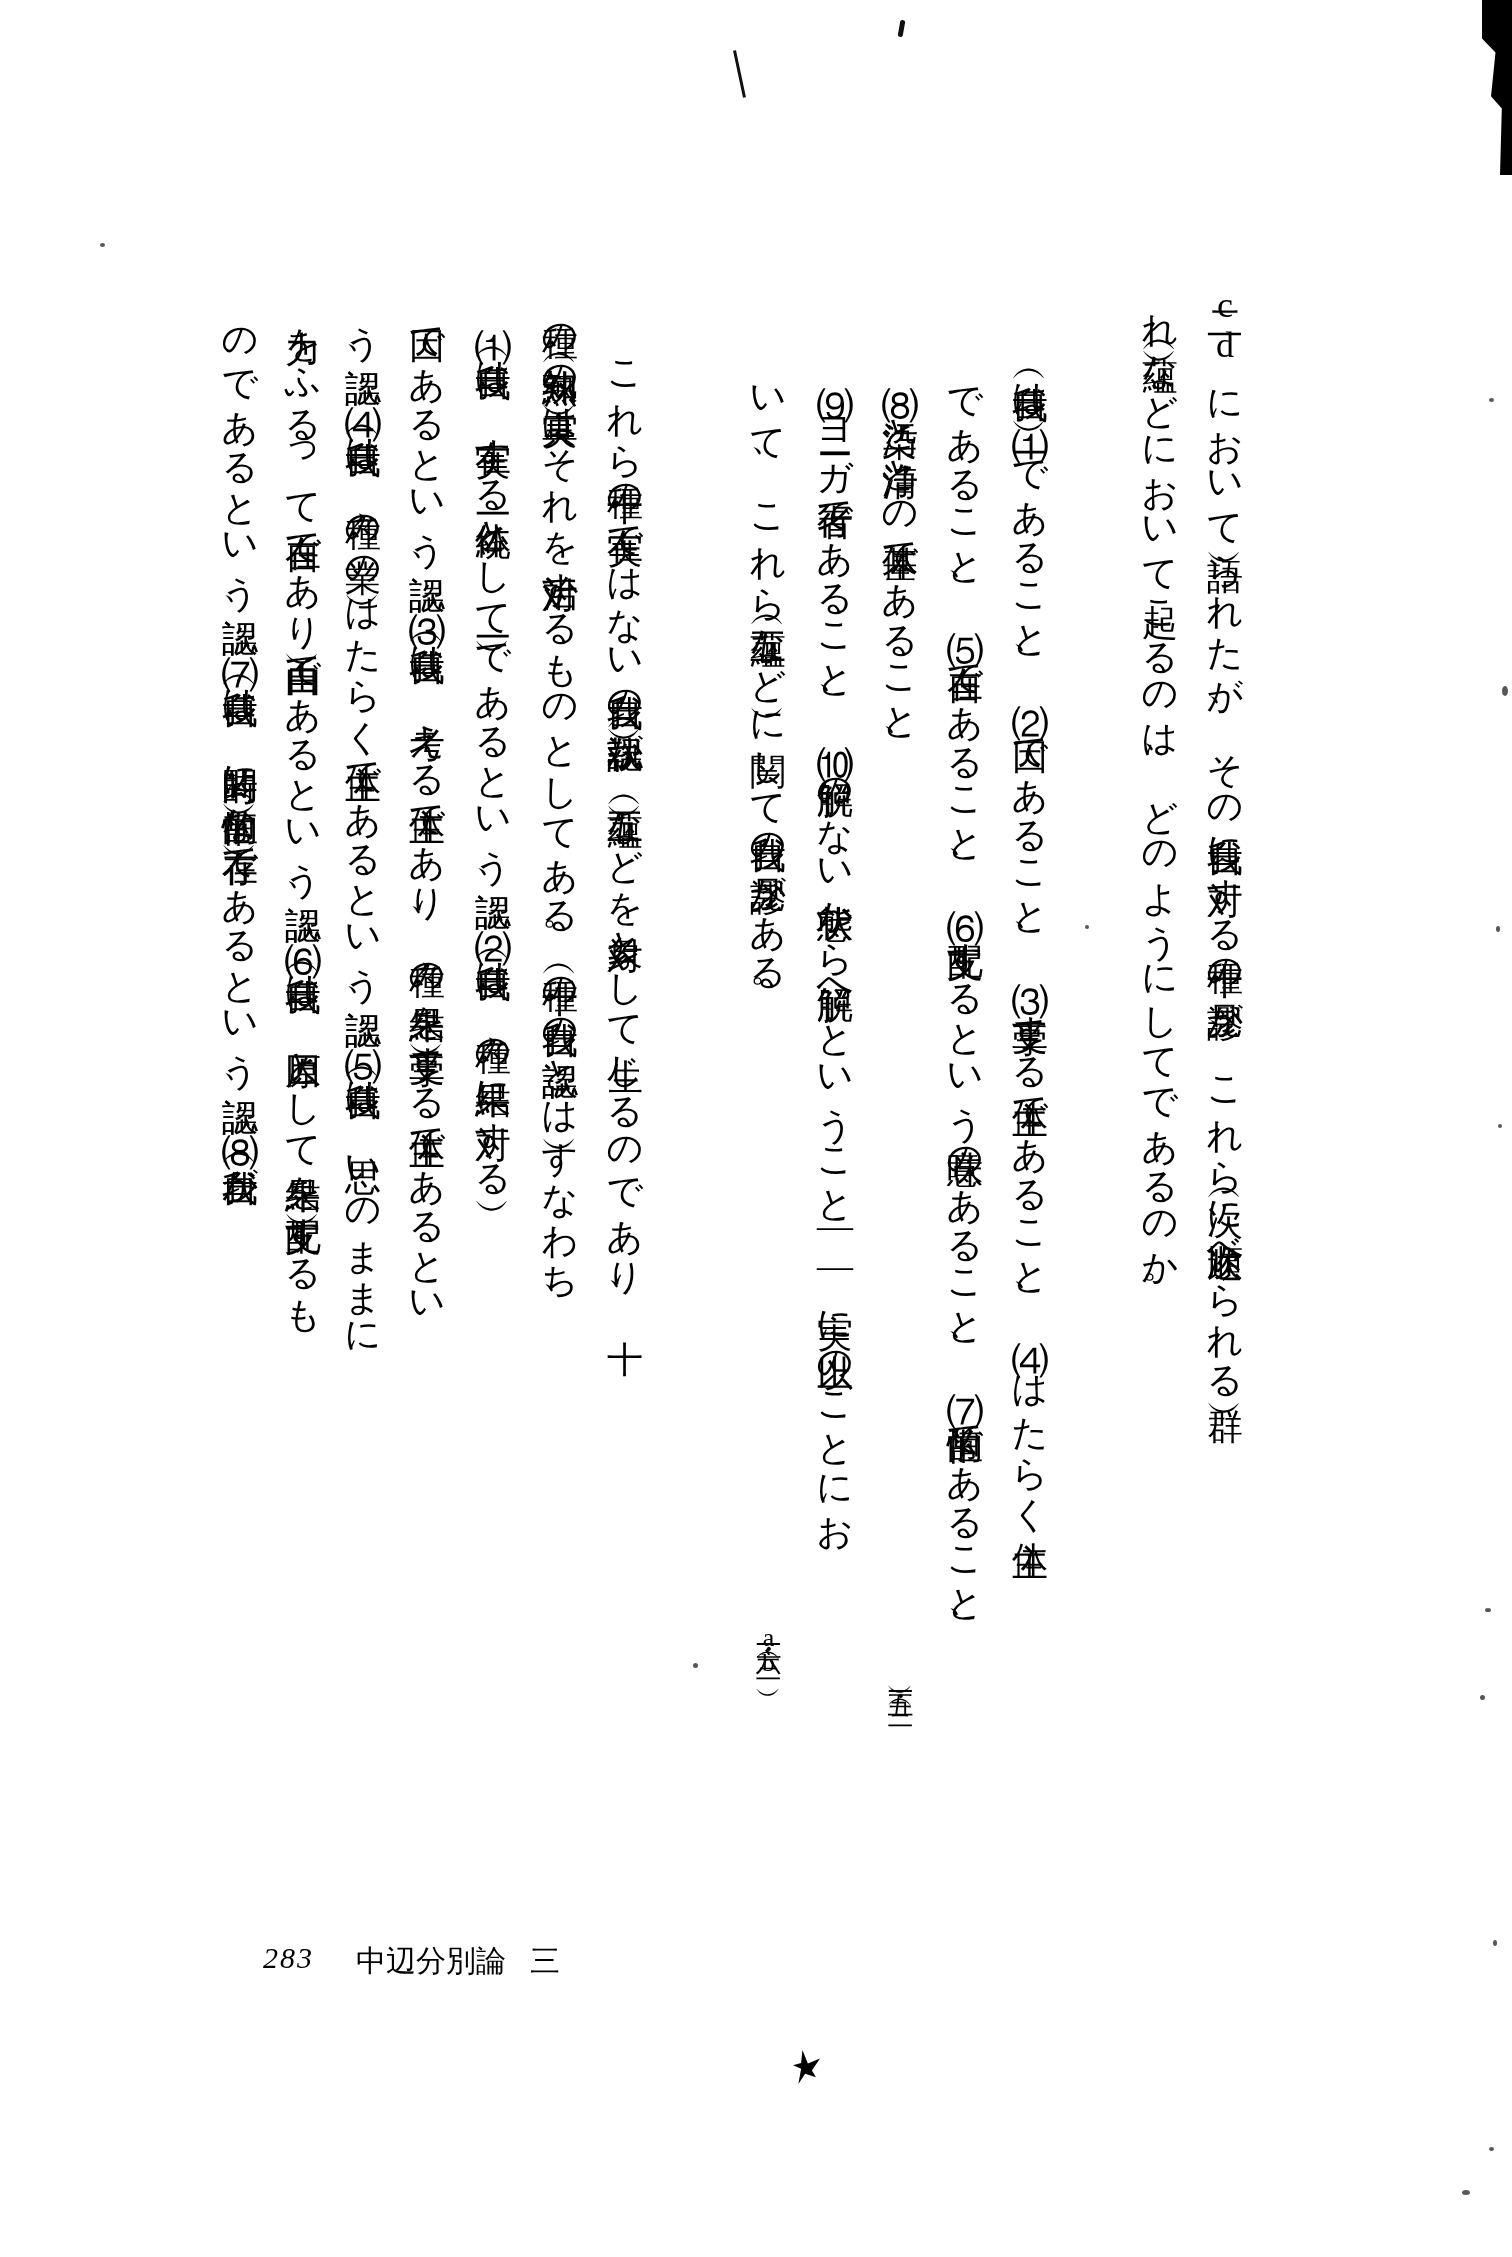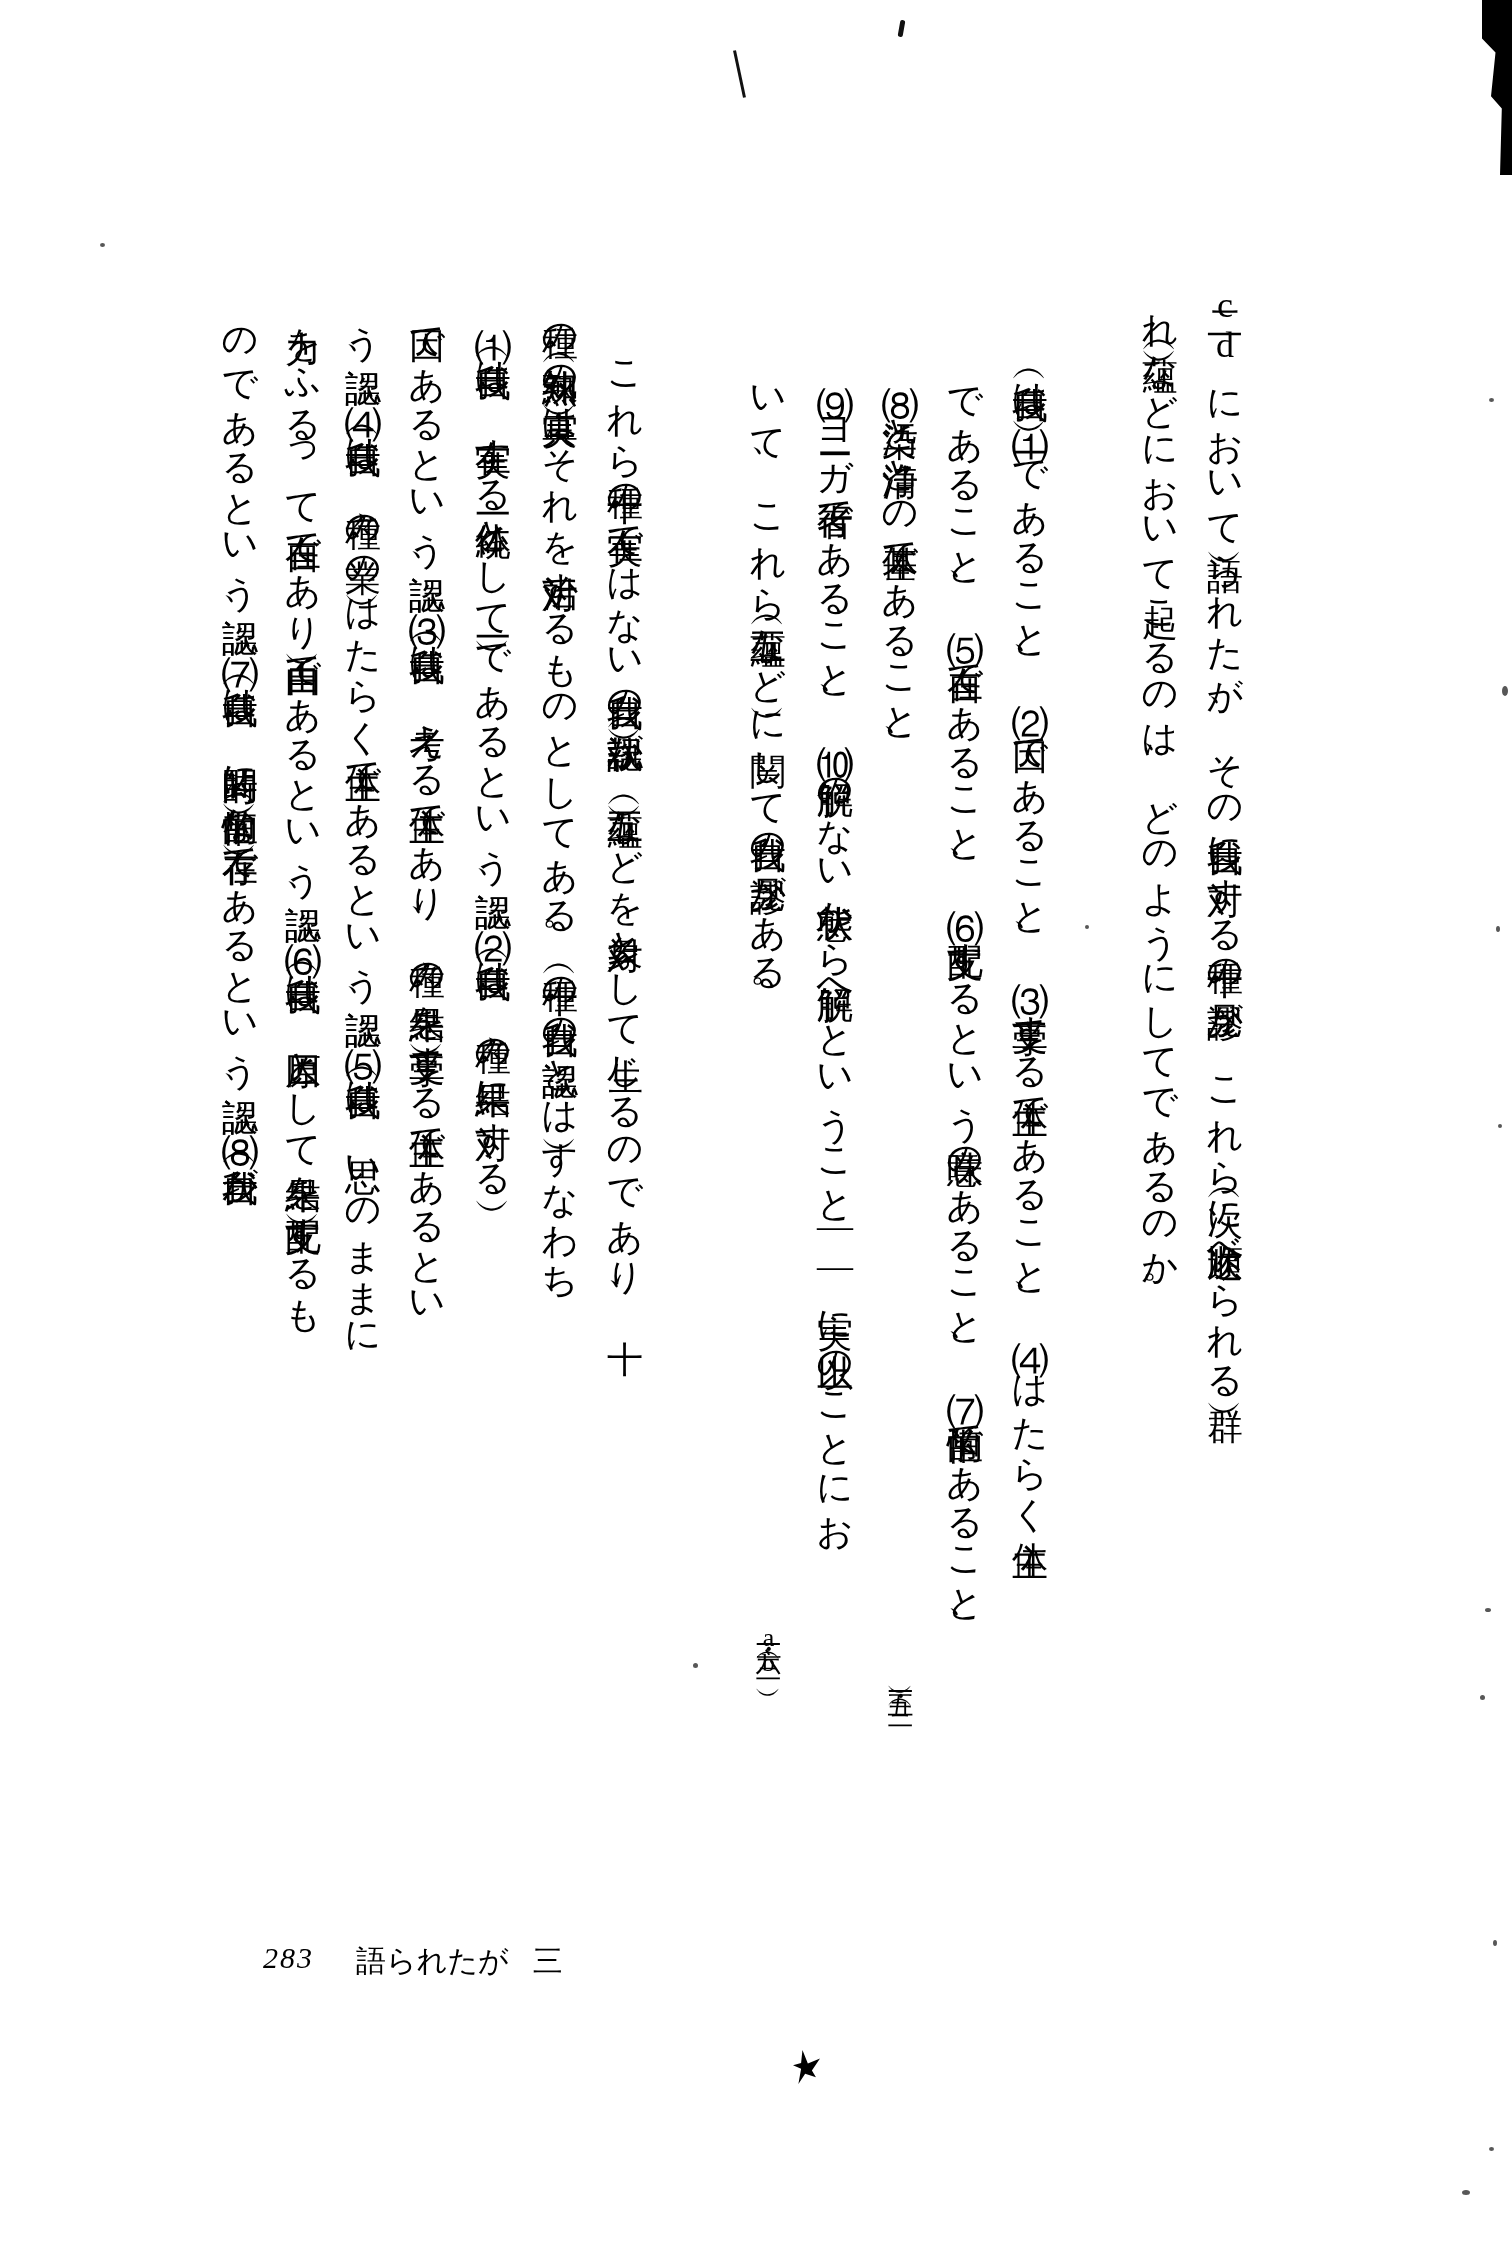--- a/index.html
+++ b/index.html
@@ -97,21 +97,21 @@
     <div class="col" style="left:528px; top:300px;">種の熟練知（の真実）はそれを対治するものとしてある。（十種の自我の誤認とは）すなわち、</div>
     <div class="col" style="left:461px; top:300px;">⑴（自我は、実在する統一体として）一であるという誤認、⑵（自我は、種々の結果に対する）</div>
     <div class="col" style="left:395px; top:302px;">因であるという誤認、⑶（自我は、考える主体であり、種々の結果を）享受する主体であるとい</div>
     <div class="col" style="left:331px; top:300px;">う誤認、⑷（自我は、種々の業の）はたらく主体であるという誤認、⑸（自我は、思いのままに</div>
     <div class="col" style="left:271px; top:302px;">力をふるって自在であり）自由であるという誤認、⑹（自我は、原因として結果を）支配するも</div>
     <div class="col" style="left:208px; top:304px;">のであるという誤認、⑺（自我は、時間的に）恒常的（な存在）であるという誤認、⑻（自我が</div>
   </div>
 
   <div class="footer">
     <span class="pagenum">283</span>
-    <span class="title">語られたが</span>
+    <span class="title">中辺分別論</span>
     <span class="volume">三</span>
   </div>
 
   <div class="corner-blob"></div>
   <div class="slash-mark"></div>
   <div class="apostrophe-mark"></div>
   <div class="ink-mark"></div>
   <div class="speck" style="left:1489px; top:398px; width:5px; height:4px;"></div>
   <div class="speck" style="left:1502px; top:686px; width:6px; height:10px;"></div>
   <div class="speck" style="left:1496px; top:926px; width:4px; height:6px;"></div>

